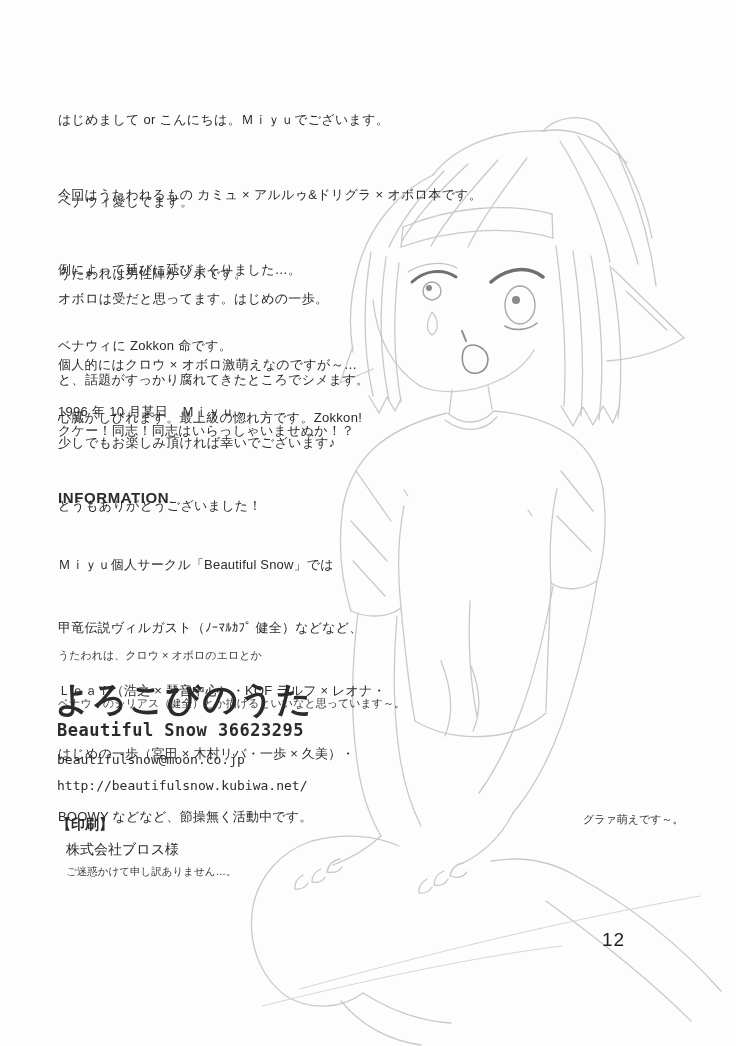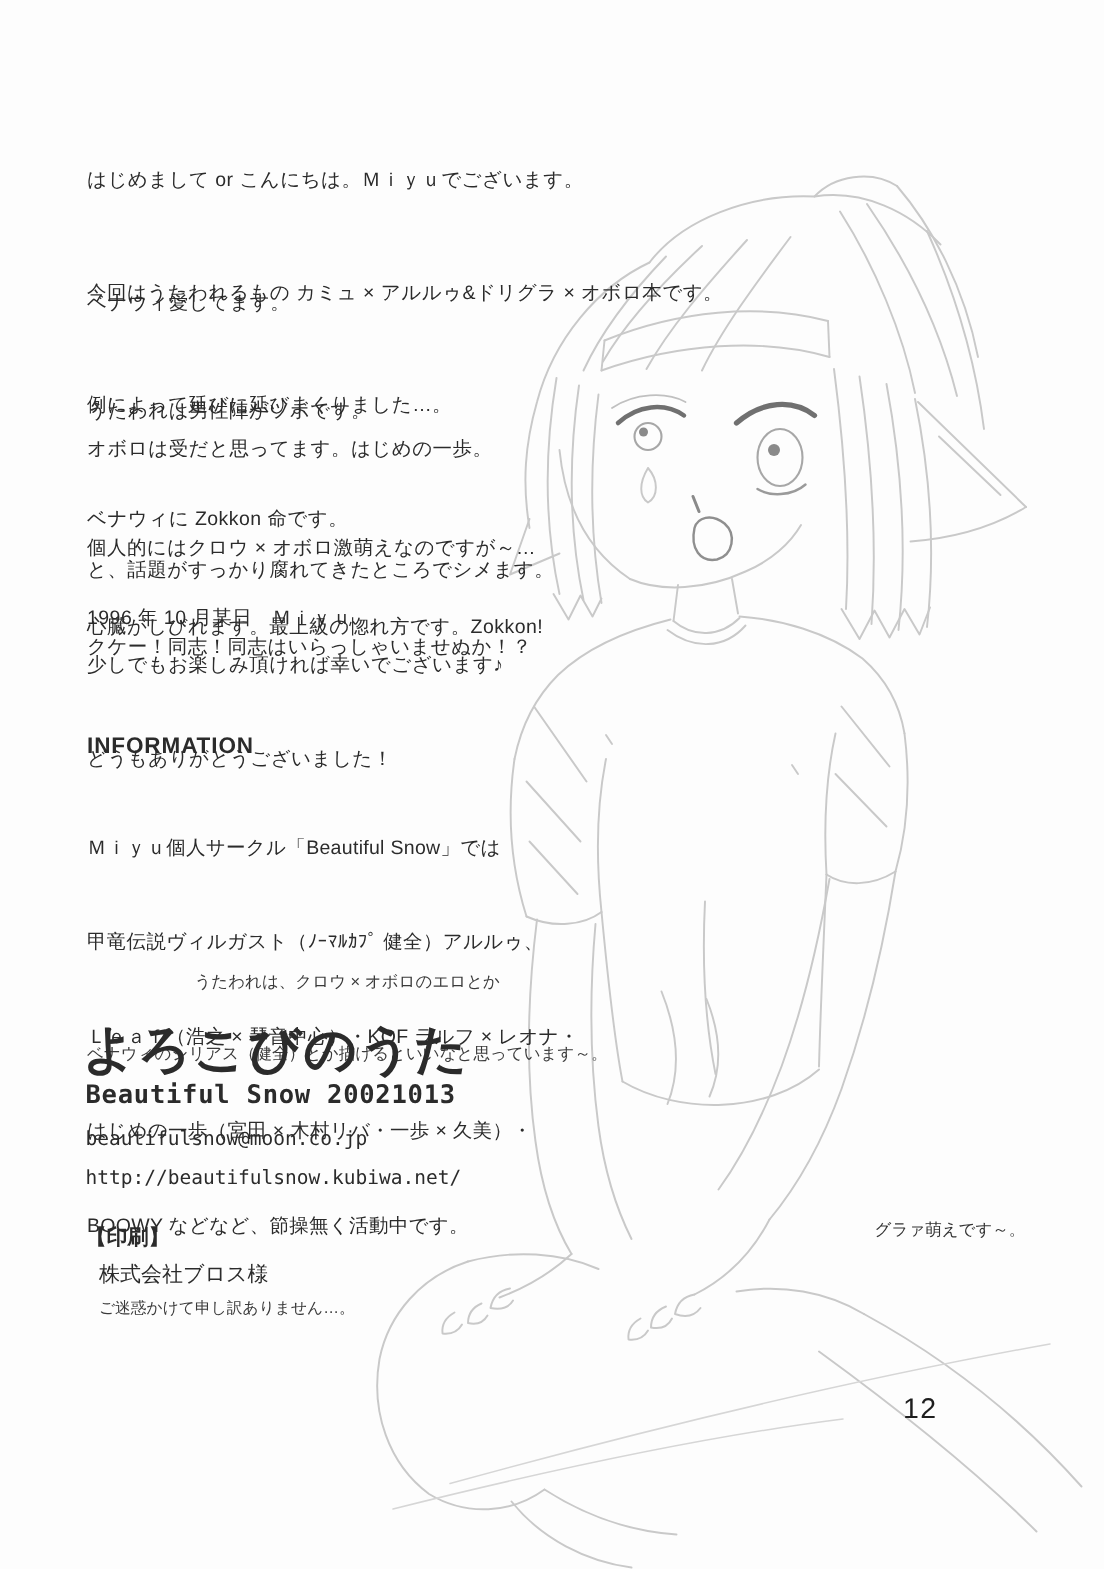--- a/index.html
+++ b/index.html
@@ -13,21 +13,21 @@
   .sketch{position:absolute;left:0;top:0;z-index:0;}
   .txt{z-index:2;}
   .body-block{left:58px;font-size:13px;letter-spacing:.3px;}
   .b1{top:57px;line-height:25px;}
   .b2{top:142px;line-height:24px;}
   .b3{top:244px;line-height:22px;}
   .b4{top:327px;line-height:21px;}
   .date-line{left:58px;top:403px;font-size:13px;letter-spacing:.3px;}
   .info-heading{left:58px;top:489px;font-size:15px;font-weight:bold;letter-spacing:.6px;}
   .info-lines{left:58px;top:512px;font-size:13px;line-height:21px;letter-spacing:.2px;}
-  .info-small{left:58px;top:615px;font-size:11px;line-height:16px;color:#3a3a3a;text-align:center;}
+  .info-small{left:58px;top:615px;font-size:11px;line-height:16px;color:#3a3a3a;}
   .circle-title{left:55px;top:676px;font-size:35px;font-weight:bold;letter-spacing:1px;}
   .circle-subtitle{left:57px;top:720px;font-size:17px;font-family:"DejaVu Sans Mono","Liberation Mono",monospace;font-weight:bold;letter-spacing:.5px;}
   .circle-email{left:57px;top:752px;font-size:13px;font-family:"DejaVu Sans Mono","Liberation Mono",monospace;}
   .circle-url{left:57px;top:778px;font-size:13px;font-family:"DejaVu Sans Mono","Liberation Mono",monospace;}
   .print-heading{left:57px;top:816px;font-size:14px;font-weight:bold;}
   .print-company{left:66px;top:841px;font-size:14px;text-align:center;}
   .print-note{left:66px;top:865px;font-size:10.5px;color:#3a3a3a;}
   .hand-note{left:583px;top:812px;font-size:11px;color:#333;}
   .page-number{left:602px;top:929px;font-size:19px;letter-spacing:1px;color:#1e1e1e;}
 </style>
@@ -167,32 +167,32 @@
   <div>と、話題がすっかり腐れてきたところでシメます。</div>
   <div>少しでもお楽しみ頂ければ幸いでございます♪</div>
   <div>どうもありがとうございました！</div>
 </div>
 
 <div class="abs txt date-line">1996 年 10 月某日　Ｍｉｙｕ</div>
 
 <div class="abs txt info-heading">INFORMATION</div>
 <div class="abs txt info-lines">
   <div>Ｍｉｙｕ個人サークル「Beautiful Snow」では</div>
-  <div>甲竜伝説ヴィルガスト（ﾉｰﾏﾙｶﾌﾟ 健全）アルルゥ、</div>
+  <div>甲竜伝説ヴィルガスト（ﾉｰﾏﾙｶﾌﾟ 健全）などなど、</div>
   <div>Ｌｅａｆ（浩之 × 琴音中心）・KOF ラルフ × レオナ・</div>
   <div>はじめの一歩（宮田 × 木村リバ・一歩 × 久美）・</div>
   <div>BOOWY などなど、節操無く活動中です。</div>
 </div>
 <div class="abs txt info-small">
   <div>うたわれは、クロウ × オボロのエロとか</div>
   <div>ベナウィのシリアス（健全）とか描けるといいなと思っています～。</div>
 </div>
 
 <div class="abs txt circle-title">よろこびのうた</div>
-<div class="abs txt circle-subtitle">Beautiful Snow 20021013</div>
+<div class="abs txt circle-subtitle">Beautiful Snow 36623295</div>
 <div class="abs txt circle-email">beautifulsnow@moon.co.jp</div>
 <div class="abs txt circle-url">http://beautifulsnow.kubiwa.net/</div>
 
 <div class="abs txt print-heading">【印刷】</div>
 <div class="abs txt print-company">株式会社ブロス様</div>
 <div class="abs txt print-note">ご迷惑かけて申し訳ありません…。</div>
 
 <div class="abs txt hand-note">グラァ萌えです～。</div>
 <div class="abs txt page-number">12</div>
 

